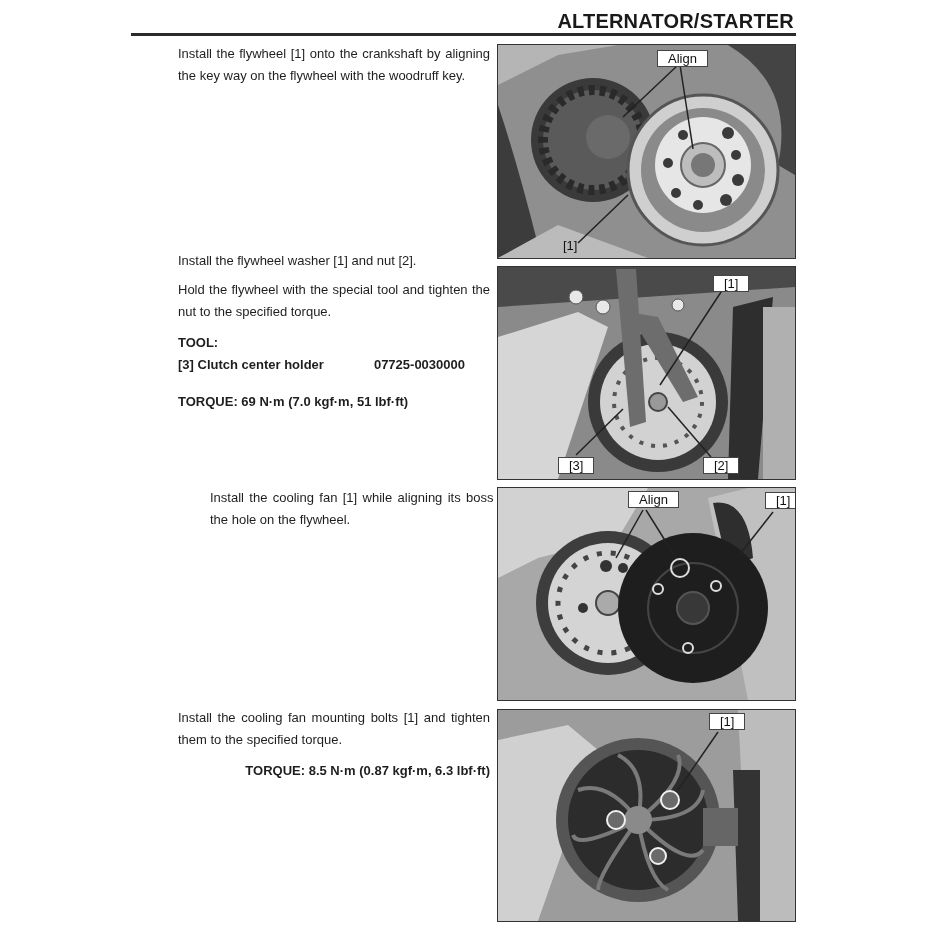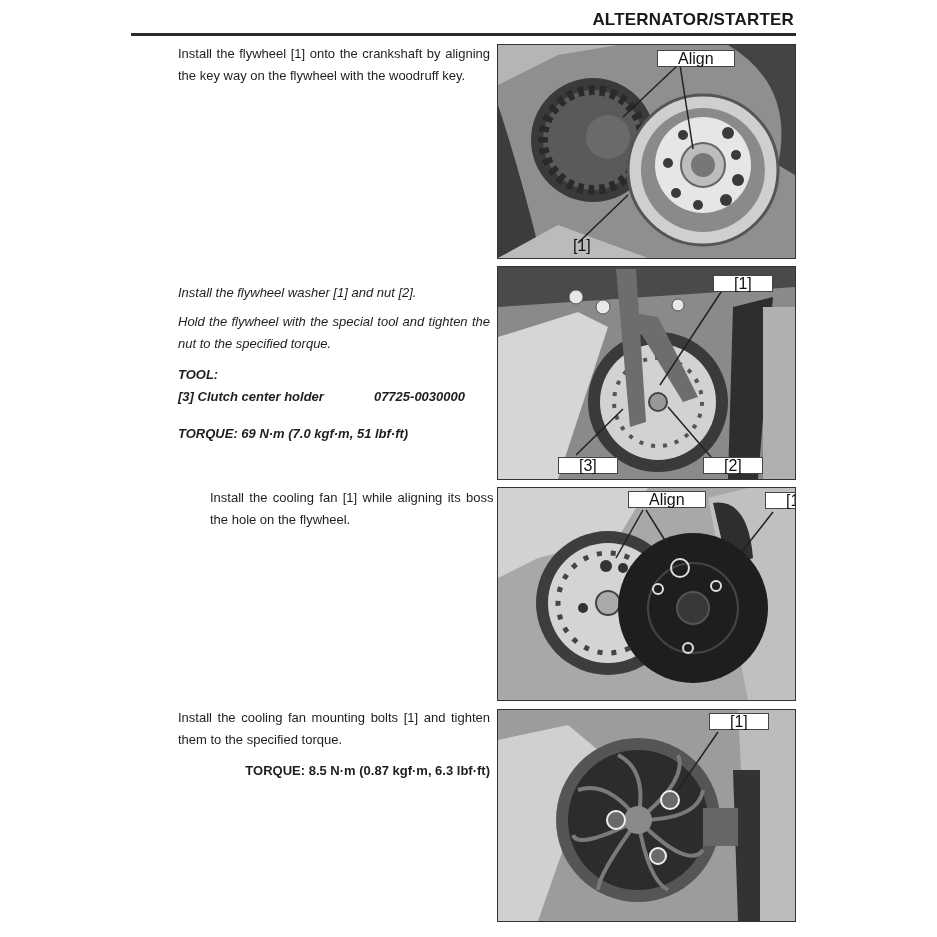--- a/index.html
+++ b/index.html
@@ -1,29 +1,29 @@
 <!DOCTYPE html>
 <html><head>
 <meta charset="utf-8">
 <style>
   html, body { margin:0; padding:0; background:#ffffff; }
   body { width:937px; height:937px; position:relative; overflow:hidden;
          font-family:"Liberation Sans", sans-serif; color:#1e1e1e; }
-  .header-title { position:absolute; right:143px; top:10px; font-size:17px; font-weight:bold;
+  .header-title { position:absolute; right:143px; top:10px; font-size:20px; font-weight:bold;
                   letter-spacing:0.2px; color:#1a1a1a; }
   .header-rule { position:absolute; left:131px; top:33px; width:665px; height:3px; background:#2a2a2a; }
   .text-block { position:absolute; left:178px; width:312px; font-size:13px; line-height:22px; }
   .para { margin:0 0 7px 0; text-align:justify; }
   .bold { font-weight:bold; margin:0; }
   .tool-row { display:flex; justify-content:space-between; font-weight:bold; margin:0 25px 15px 0; }
   .photo { position:absolute; left:497px; width:297px; border:1px solid #333; overflow:hidden;
            background:#9a9a9a; }
   .photo svg { position:absolute; left:0; top:0; width:100%; height:100%; }
-  .callout { position:absolute; background:#fff; border:1px solid #444; font-size:16px;
-             padding:1px 20px; line-height:13px; color:#111; }
+  .callout { position:absolute; background:#fff; border:1px solid #444; font-size:13px;
+             padding:1px 10px; line-height:13px; color:#111; }
 </style>
 </head>
 <body>
 
 <div>
   <div class="header-title">ALTERNATOR/STARTER</div>
   <div class="header-rule"></div>
 </div>
 
 <div class="text-block" style="top:43px;">
@@ -55,21 +55,21 @@
     </g>
     <path d="M60 180 L150 213 L0 213Z" fill="#bbb"></path>
     <line x1="180" y1="20" x2="125" y2="72" stroke="#222" stroke-width="1.5"></line>
     <line x1="182" y1="20" x2="195" y2="104" stroke="#222" stroke-width="1.5"></line>
     <line x1="80" y1="198" x2="130" y2="150" stroke="#222" stroke-width="1.5"></line>
   </svg>
   <div class="callout" style="left:159px;top:5px;">Align</div>
   <div class="callout" style="left:55px;top:193px;background:transparent;border:none;">[1]</div>
 </div>
 
-<div class="text-block" style="top:282px;font-style:italic;">
+<div class="text-block" style="top:250px;">
   <p class="para">Install the flywheel washer [1] and nut [2].</p>
   <p class="para" style="margin-bottom:9px;">Hold the flywheel with the special tool and tighten the nut to the specified torque.</p>
   <p class="bold">TOOL:</p>
   <div class="tool-row">
     <span>[3] Clutch center holder</span>
     <span>07725-0030000</span>
   </div>
   <p class="bold">TORQUE: 69 N·m (7.0 kgf·m, 51 lbf·ft)</p>
 </div>
 <div class="photo" style="top:266px;height:212px;">

